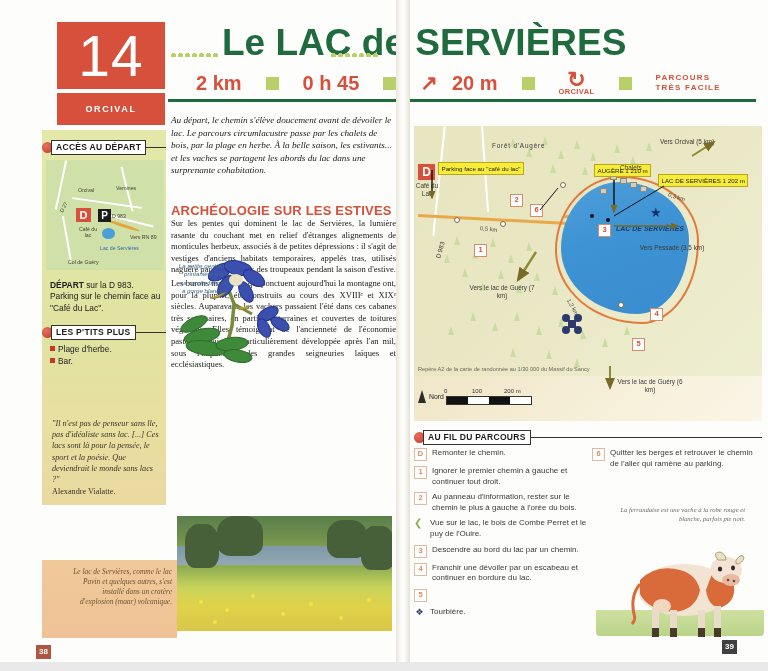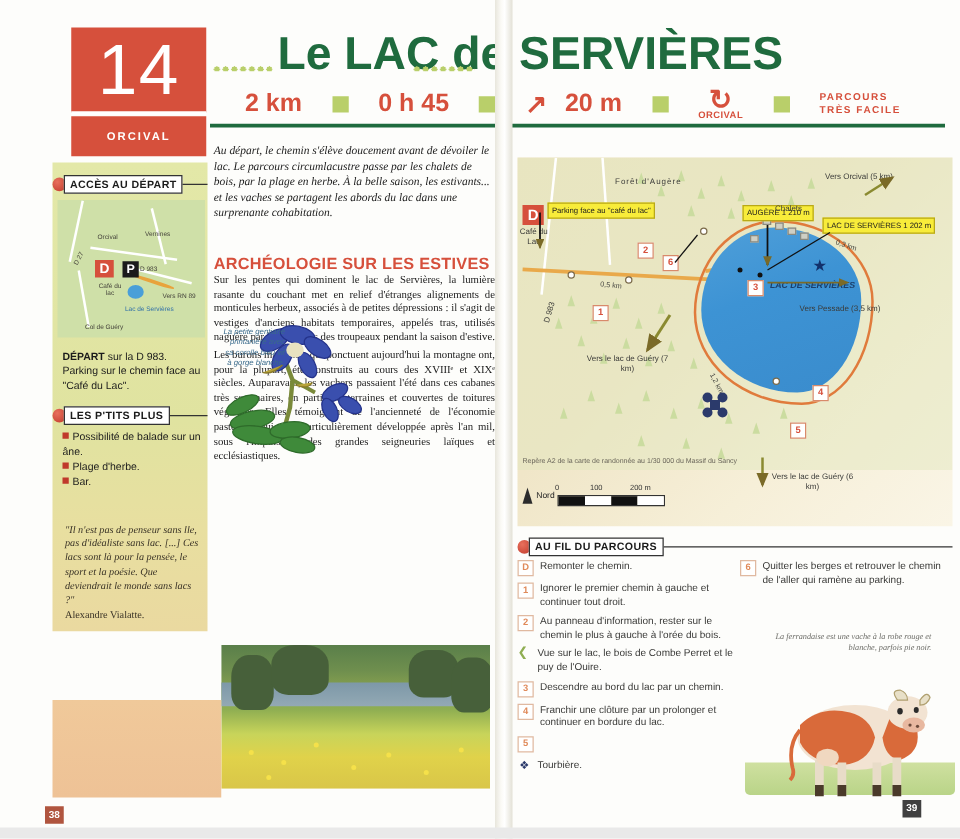--- a/index.html
+++ b/index.html
@@ -226,21 +226,20 @@
   <div class="sb-text" style="top:280px;">
     <b>DÉPART</b><span> sur la D 983. Parking sur le chemin face au "Café du Lac".</span>
   </div>
 
   <div class="tabhead" style="left:42px;top:325px;width:124px;">
     <span class="dot"></span>
     <span class="lbl">LES P'TITS PLUS</span>
     <span class="tabline"></span>
   </div>
   <div class="plus-list" style="top:344px;">
-    <div><span class="bullet"></span><span>Possibilité de balade sur un âne.</span></div>
     <div><span class="bullet"></span><span>Plage d'herbe.</span></div>
     <div><span class="bullet"></span><span>Bar.</span></div>
   </div>
 
   <div class="quote">
     <span>"Il n'est pas de penseur sans lle, pas d'idéaliste sans lac. [...] Ces lacs sont là pour la pensée, le sport et la poésie. Que deviendrait le monde sans lacs ?"</span>
     <div class="auth">Alexandre Vialatte.</div>
   </div>
 
   <div class="intro">Au départ, le chemin s'élève doucement avant de dévoiler le lac. Le parcours circumlacustre passe par les chalets de bois, par la plage en herbe. À la belle saison, les estivants... et les vaches se partagent les abords du lac dans une surprenante cohabitation.</div>
@@ -290,20 +289,21 @@
     <div class="ph-flw" style="left:22px;top:84px;"></div>
       <div class="ph-flw" style="left:48px;top:92px;"></div>
     <div class="ph-flw" style="left:74px;top:78px;"></div>
       <div class="ph-flw" style="left:104px;top:96px;"></div>
     <div class="ph-flw" style="left:132px;top:86px;"></div>
       <div class="ph-flw" style="left:162px;top:100px;"></div>
     <div class="ph-flw" style="left:190px;top:82px;"></div>
       <div class="ph-flw" style="left:36px;top:104px;"></div>
   </div>
   <div class="capbg"></div>
+  <div class="phcap">Le lac de Servières, comme le lac Pavin et quelques autres, s'est installé dans un cratère d'explosion (maar) volcanique.</div>
 
   <div class="pgnum" style="left:36px;top:645px;background:#b0553f;">38</div>
 
   <div class="gutter"></div>
 
   <div class="map">
     <div class="mapforest" style="left:0;top:0;width:348px;height:250px;opacity:.45;"></div>
 
     <div class="roadw" style="left:24px;top:0;width:2.4px;height:110px;transform:rotate(6deg);"></div>
     <div class="roadw" style="left:70px;top:0;width:2.2px;height:86px;transform:rotate(-4deg);"></div>
@@ -456,21 +456,21 @@
     <div class="step">
       <span class="viewicon">❮</span>
       <span class="steptxt">Vue sur le lac, le bois de Combe Perret et le puy de l'Ouire.</span>
       </div>
     <div class="step">
       <span class="stepnum">3</span>
       <span class="steptxt">Descendre au bord du lac par un chemin.</span>
       </div>
     <div class="step">
       <span class="stepnum">4</span>
-      <span class="steptxt">Franchir une clôture par un prolonger et continuer en bordure du lac.</span>
+      <span class="steptxt">Franchir une dévoiler par un escabeau et continuer en bordure du lac.</span>
       </div>
     <div class="step">
       <span class="stepnum">5</span>
       </div>
     <div class="step">
       <span class="tourb">❖</span>
       <span class="steptxt">Tourbière.</span>
       </div>
   </div>
 

